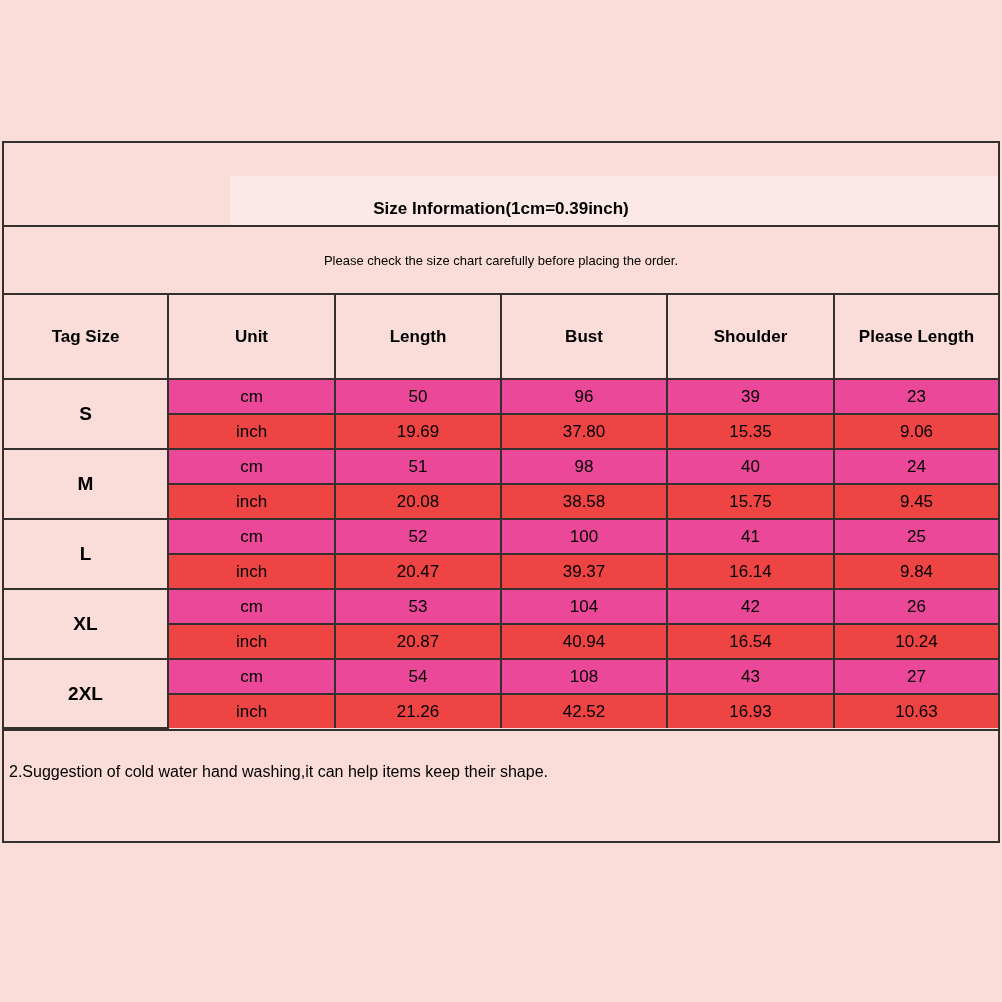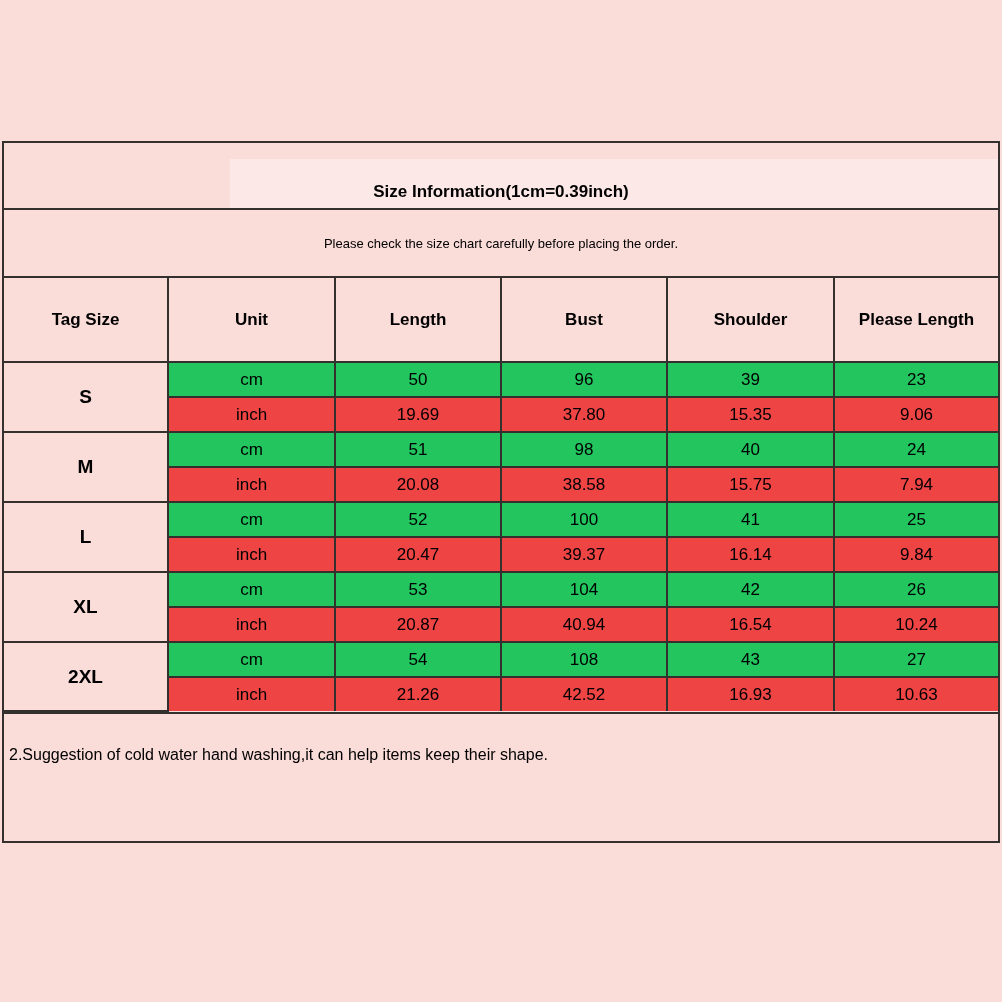--- a/index.html
+++ b/index.html
@@ -21,20 +21,21 @@
   }
   .title-row{
     position:relative;
     height:67px;
     border-bottom:2px solid #33302e;
     display:flex;
     align-items:flex-end;
     justify-content:center;
     padding-bottom:6px;
     box-sizing:border-box;
+    margin-top:17px;
   }
   .title-highlight{
     position:absolute;
     left:226px; top:16px; right:0; bottom:0;
     background:rgba(255,255,255,0.38);
   }
   .title-text{
     position:relative;
     font-weight:bold;
     font-size:17px;
@@ -72,21 +73,21 @@
     height:33px;
     border-right:2px solid #33302e;
     border-bottom:2px solid #33302e;
   }
   table.size-table td:last-child{border-right:none;}
   td.tag-cell{
     font-weight:bold;
     font-size:19px;
     background:#fadcd9;
   }
-  tr.row-cm td.val{background:#22c55e;margin-left:20px;}
+  tr.row-cm td.val{background:#ec4899;margin-left:20px;}
   tr.row-inch td.val{background:#ef4444;}
   tr.group-end td{border-bottom:2px solid #33302e;}
   tr.last-group td{border-bottom:none;}
   .attention{
     flex:1;
     border-top:2px solid #33302e;
     padding:29px 46px 0 5px;
     font-size:16px;
     line-height:23.5px;
     box-sizing:border-box;
@@ -149,21 +150,21 @@
         <td class="val">51</td>
         <td class="val">98</td>
         <td class="val">40</td>
         <td class="val">24</td>
       </tr>
       <tr class="row-inch group-end">
         <td class="val">inch</td>
         <td class="val">20.08</td>
         <td class="val">38.58</td>
         <td class="val">15.75</td>
-        <td class="val">7.94</td>
+        <td class="val">9.45</td>
       </tr>
 
       <tr class="row-cm">
         <td class="tag-cell" rowspan="2">L</td>
         <td class="val">cm</td>
         <td class="val">52</td>
         <td class="val">100</td>
         <td class="val">41</td>
         <td class="val">25</td>
       </tr>

